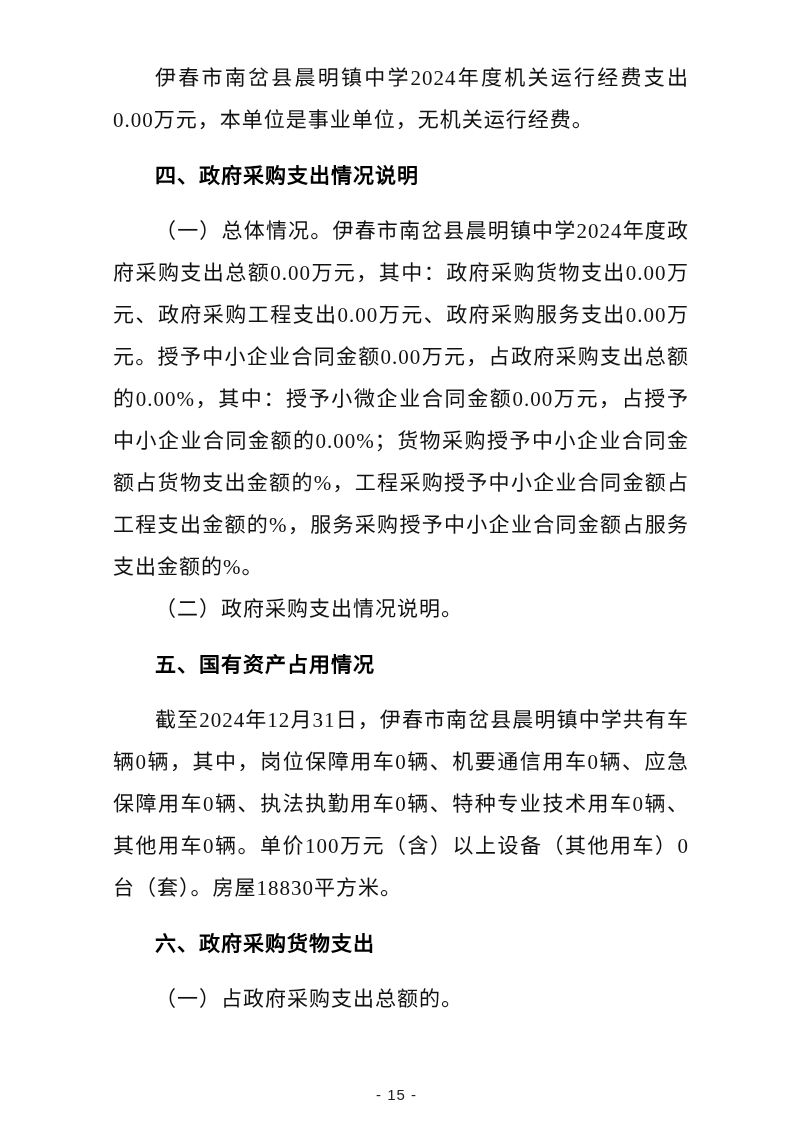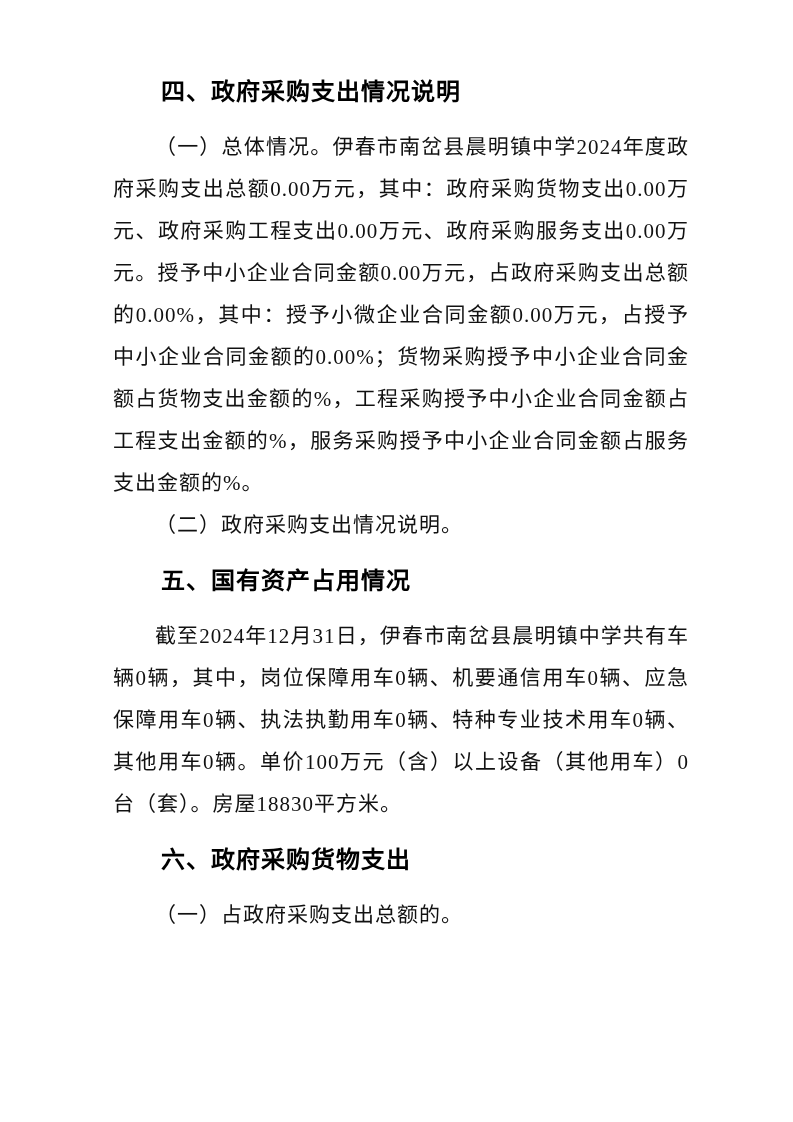--- a/index.html
+++ b/index.html
@@ -29,21 +29,21 @@
     line-height: 42px;
     letter-spacing: 1px;
     text-align: justify;
     text-indent: 2em;
     color: #111111;
   }
   .section-heading {
     margin: 14px 0 13px 0;
     font-family: "Liberation Sans", "DejaVu Sans", sans-serif;
     font-weight: 700;
-    font-size: 24px;
+    font-size: 21px;
     line-height: 42px;
     letter-spacing: 1px;
     text-indent: 2em;
     color: #000000;
   }
   .page-footer {
     position: absolute;
     top: 1086px;
     left: 0;
     width: 100%;
@@ -52,29 +52,31 @@
     font-size: 15px;
     letter-spacing: 1px;
     color: #222222;
   }
 </style>
 </head>
 <body>
 
 <div class="page">
   <div class="content">
+    <p class="body-paragraph">伊春市南岔县晨明镇中学2024年度机关运行经费支出0.00万元，本单位是事业单位，无机关运行经费。</p>
 
     <h2 class="section-heading">四、政府采购支出情况说明</h2>
 
     <p class="body-paragraph">（一）总体情况。伊春市南岔县晨明镇中学2024年度政府采购支出总额0.00万元，其中：政府采购货物支出0.00万元、政府采购工程支出0.00万元、政府采购服务支出0.00万元。授予中小企业合同金额0.00万元，占政府采购支出总额的0.00%，其中：授予小微企业合同金额0.00万元，占授予中小企业合同金额的0.00%；货物采购授予中小企业合同金额占货物支出金额的%，工程采购授予中小企业合同金额占工程支出金额的%，服务采购授予中小企业合同金额占服务支出金额的%。</p>
 
     <p class="body-paragraph">（二）政府采购支出情况说明。</p>
 
     <h2 class="section-heading">五、国有资产占用情况</h2>
 
     <p class="body-paragraph">截至2024年12月31日，伊春市南岔县晨明镇中学共有车辆0辆，其中，岗位保障用车0辆、机要通信用车0辆、应急保障用车0辆、执法执勤用车0辆、特种专业技术用车0辆、其他用车0辆。单价100万元（含）以上设备（其他用车）0台（套）。房屋18830平方米。</p>
 
     <h2 class="section-heading">六、政府采购货物支出</h2>
 
     <p class="body-paragraph">（一）占政府采购支出总额的。</p>
   </div>
 
+  <div class="page-footer">- 15 -</div>
 </div>
 
 </body></html>

